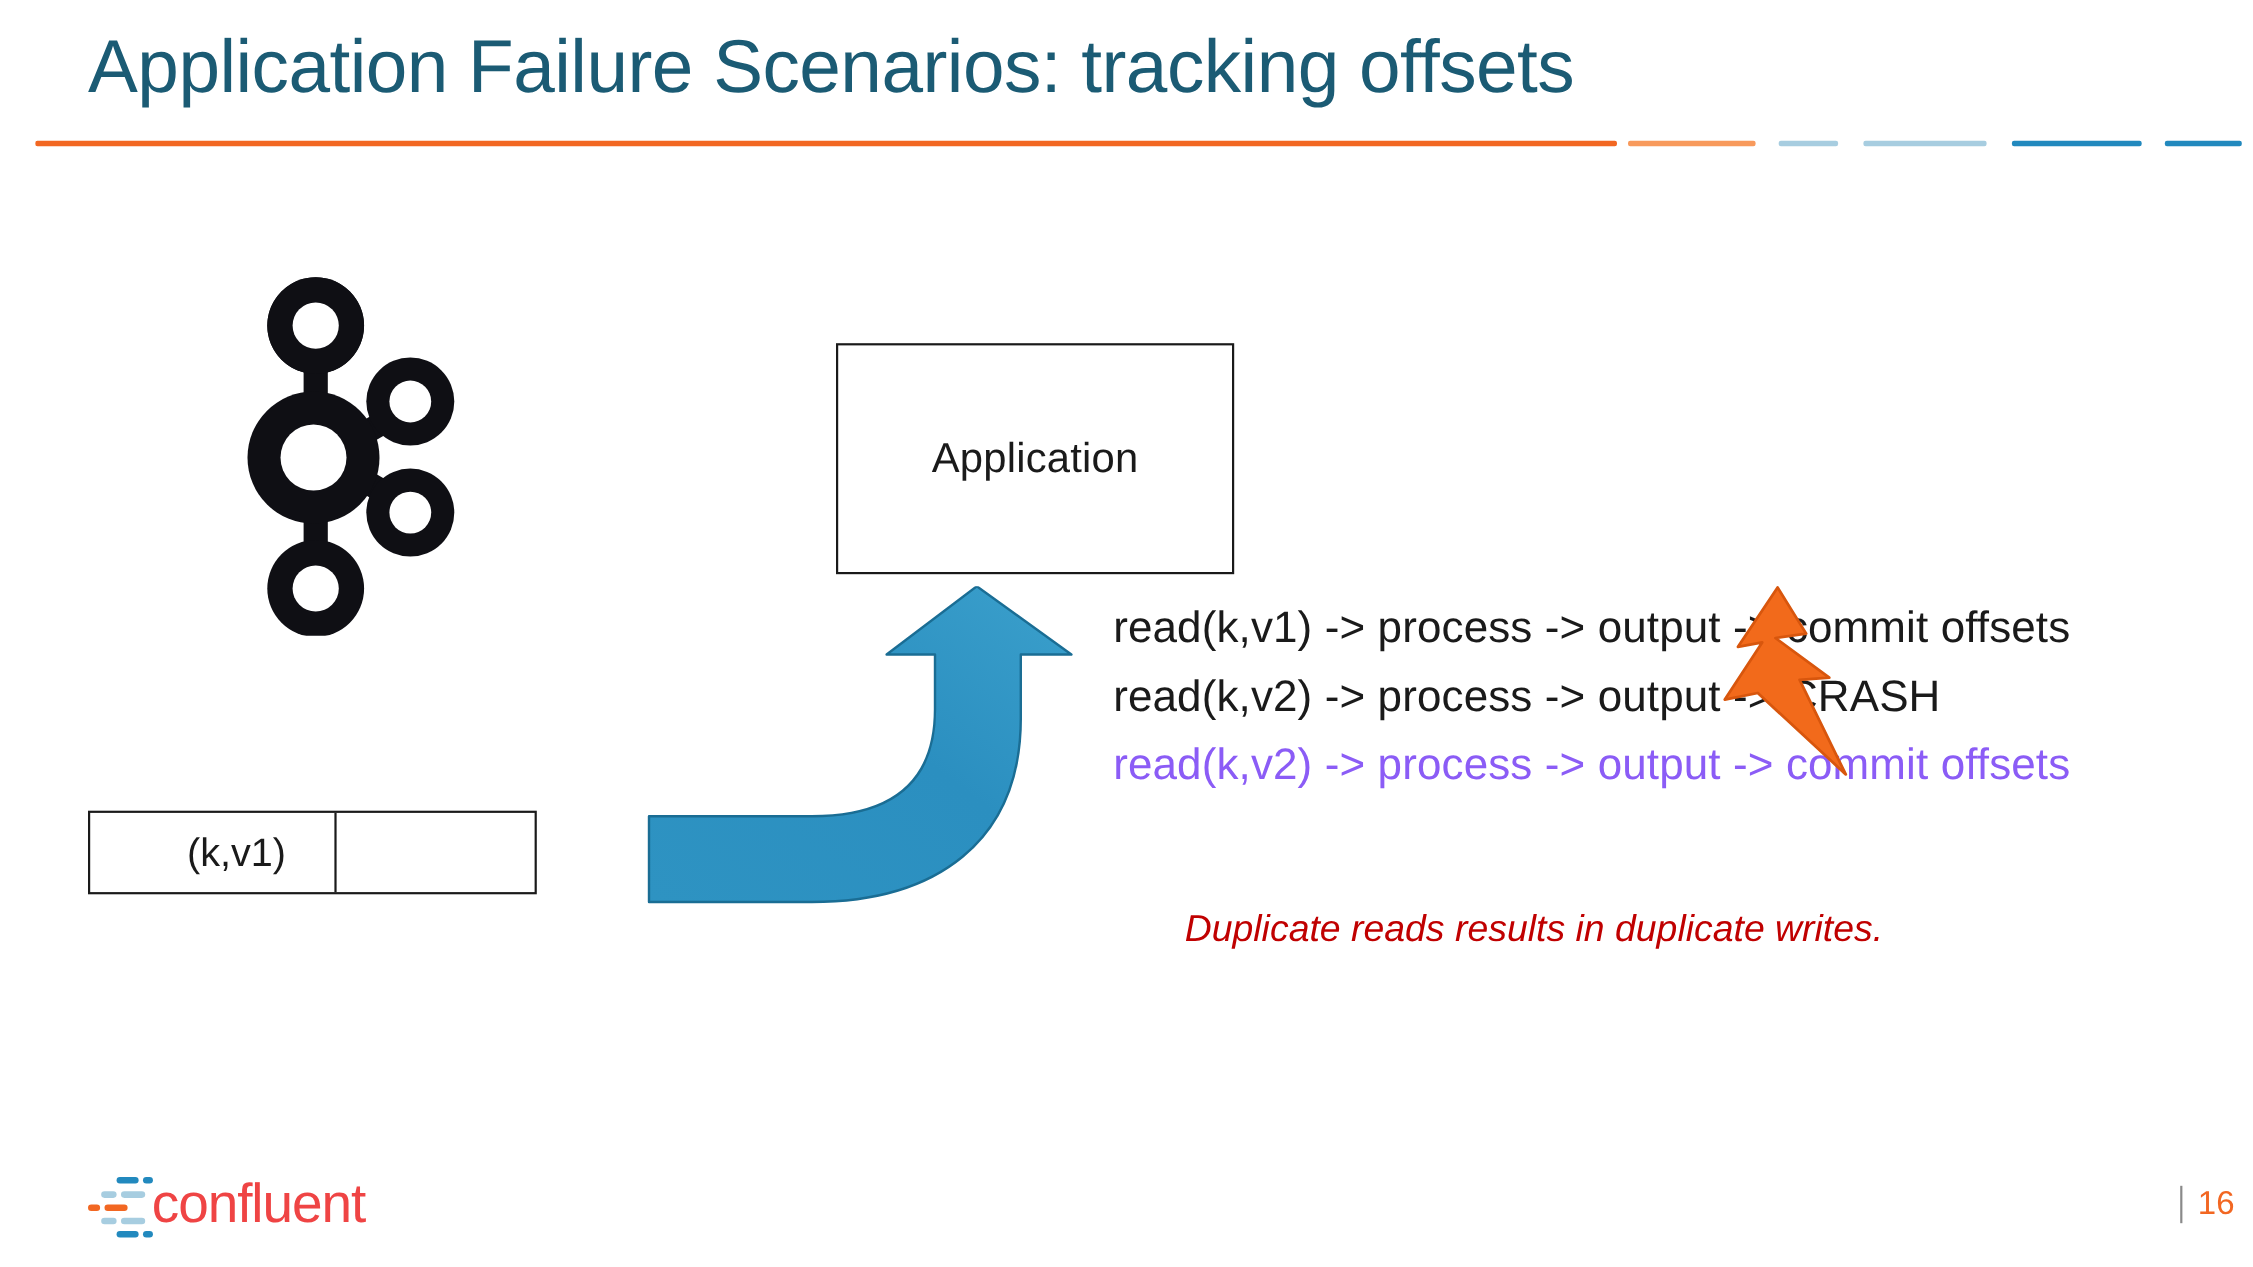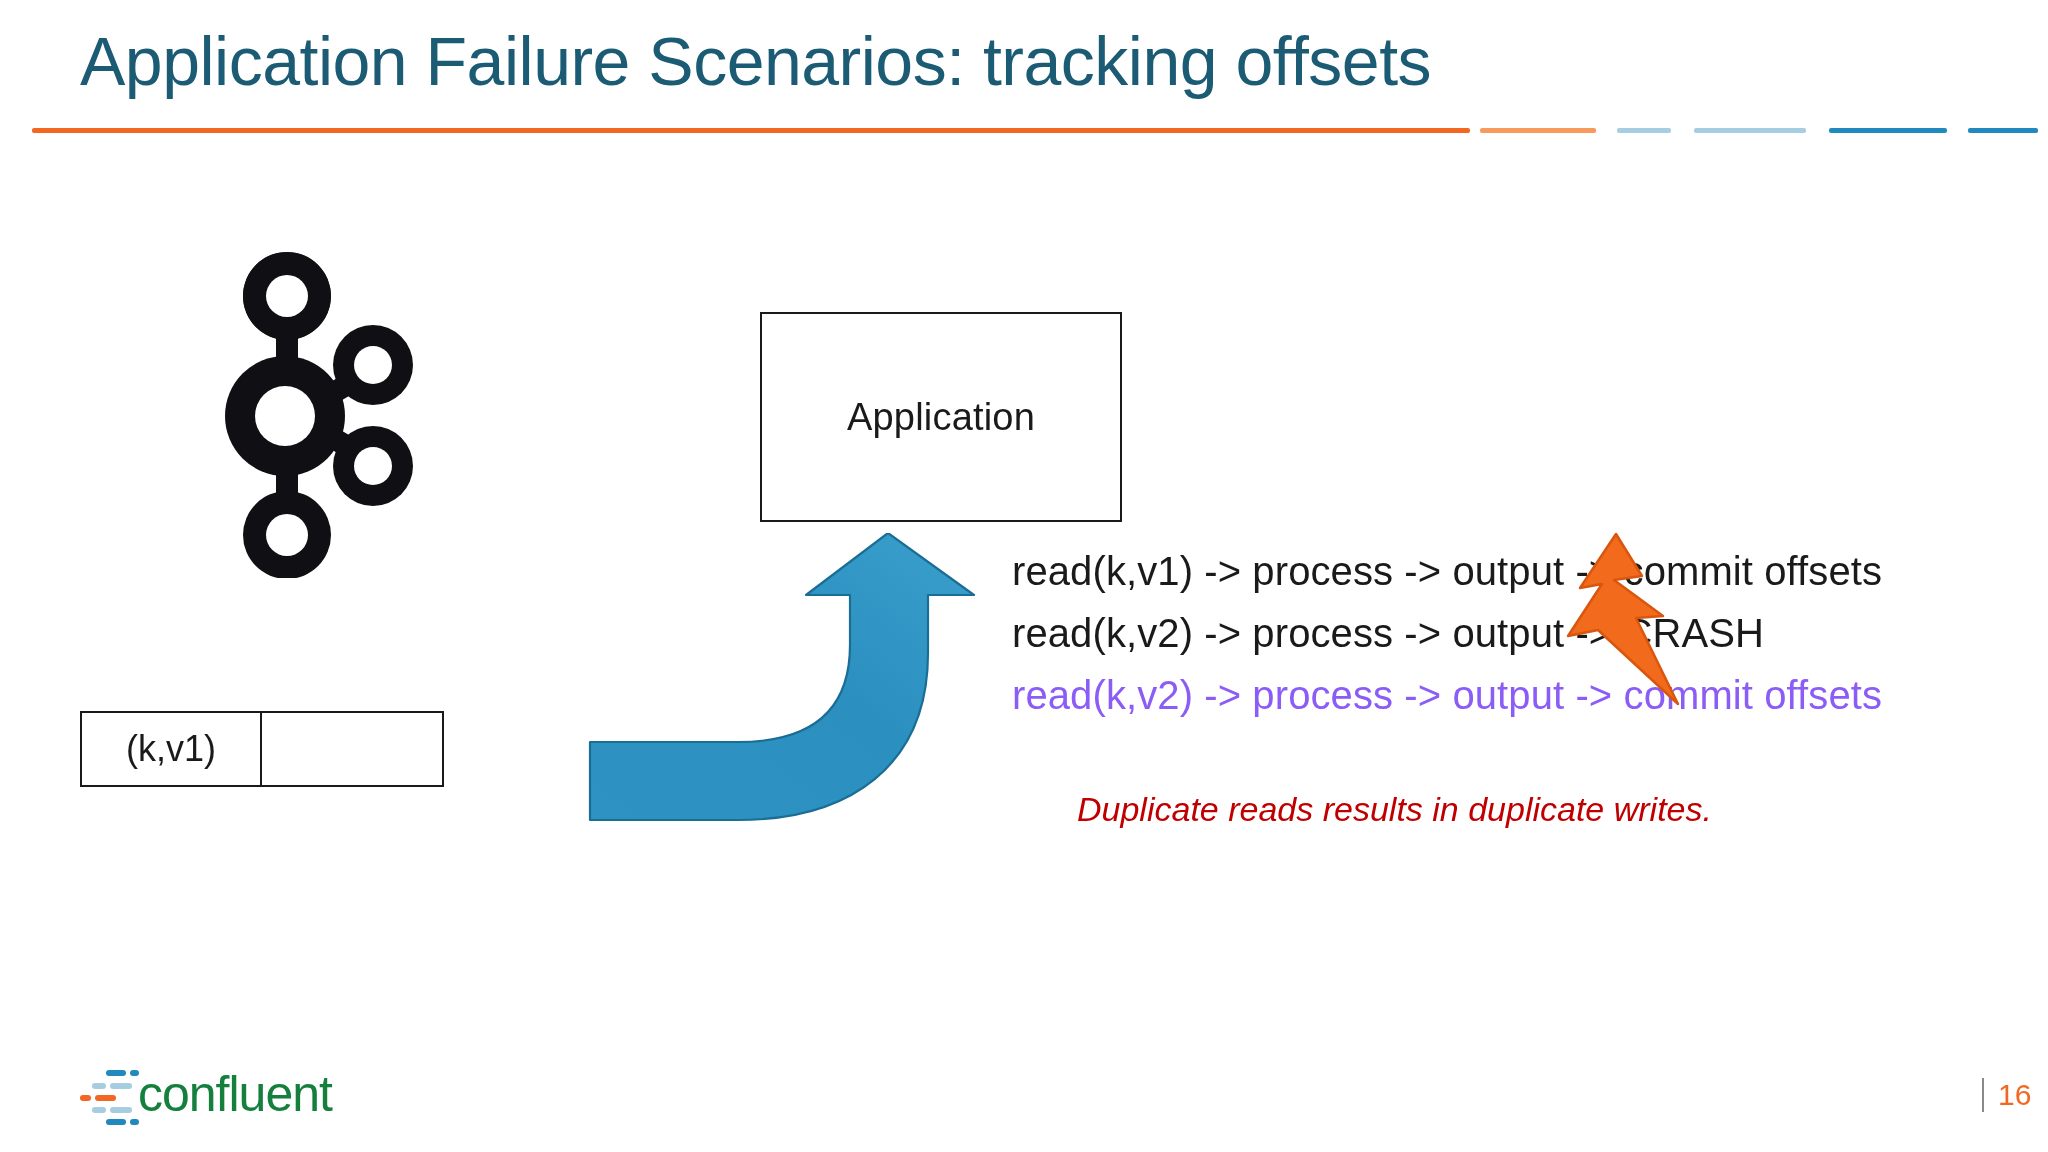--- a/index.html
+++ b/index.html
@@ -86,25 +86,26 @@
     top: 533px;
     width: 410px;
     height: 293px;
   }
   #flow-arrow svg { display: block; width: 100%; height: 100%; }
 
   
   #record-table {
     position: absolute;
     left: 48px;
-    top: 711px;
+    top: 737px;
     display: flex;
     border: 2px solid #1a1a1a;
     box-sizing: border-box;
     background: #ffffff;
+    padding-left: 44px;
   }
   #record-table .cell {
     width: 180px;
     height: 72px;
     display: flex;
     align-items: center;
     justify-content: center;
     font-size: 36px;
     color: #1a1a1a;
     box-sizing: border-box;
@@ -132,21 +133,21 @@
     top: 528px;
     width: 170px;
     height: 180px;
   }
   #crash-bolt svg { display: block; width: 100%; height: 100%; }
 
   
   #caption {
     position: absolute;
     left: 1045px;
-    top: 790px;
+    top: 825px;
     font-size: 34px;
     font-style: italic;
     color: #c00000;
     white-space: nowrap;
   }
 
   
   #confluent-logo {
     position: absolute;
     left: 48px;
@@ -163,21 +164,21 @@
     flex: none;
   }
   #confluent-marks i {
     position: absolute;
     height: 6px;
     border-radius: 3px;
     display: block;
   }
   #confluent-wordmark {
     font-size: 50px;
-    color: #15803d;
+    color: #ef4444;
     letter-spacing: -1px;
     line-height: 1;
     margin-left: 2px;
     font-weight: 400;
   }
 
   
   #page-indicator {
     position: absolute;
     right: 42px;

